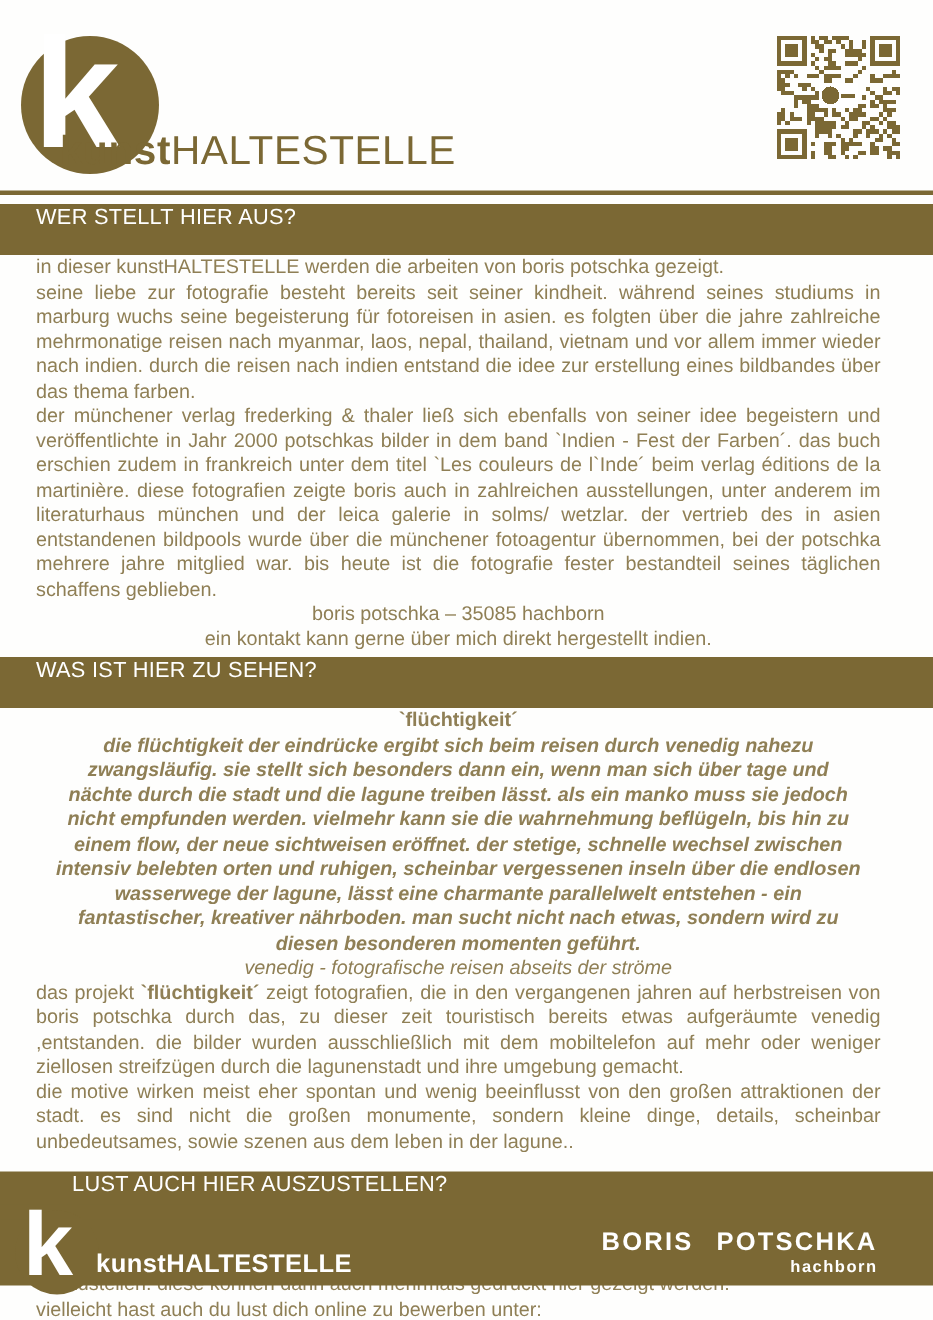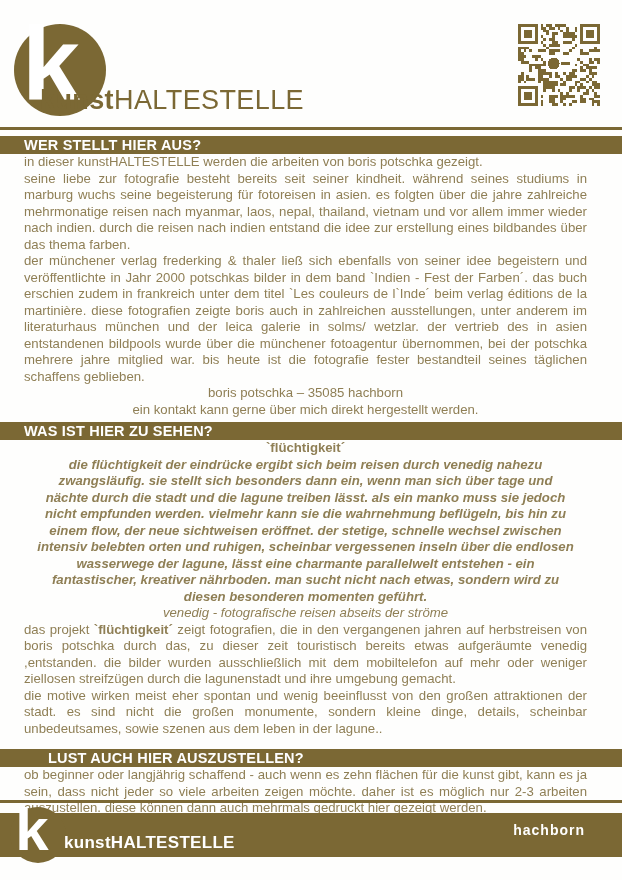--- a/index.html
+++ b/index.html
@@ -15,21 +15,21 @@
   .logo-k{font-size:104px;font-weight:700;color:#fff;line-height:1;transform:translate(-9px,-7px);}
   .logo-wordmark{position:absolute;left:40px;top:87px;z-index:2;color:var(--brown);
                  font-size:27px;letter-spacing:.4px;white-space:nowrap;line-height:1;}
   .logo-wordmark .lower{font-weight:700;}
   .logo-wordmark .upper{font-weight:400;}
   .qr{position:absolute;right:22px;top:24px;width:82px;height:82px;}
   .qr svg{width:100%;height:100%;shape-rendering:crispEdges;}
   .header-rule{position:absolute;left:0;right:0;bottom:6px;height:3px;background:var(--brown);}
 
   
-  .bar{height:18px;background:var(--brown);color:#fff;font-weight:700;font-size:14.5px;
+  .bar{height:34px;background:var(--brown);color:#fff;font-weight:400;font-size:14.5px;
        line-height:18px;padding-left:24px;letter-spacing:.2px;}
 
   
   .content{padding:0 35px 0 24px;color:var(--ink);font-size:13.2px;line-height:16.5px;}
   .content p{margin:0;}
   .just{text-align:justify;}
   .right{text-align:center;}
   .center{text-align:center;}
   .italic{font-style:italic;}
   .mt4{margin-top:4px;} .mt12{margin-top:12px;padding-left:48px;} .mt16{margin-top:4px;} .mt18{margin-top:18px;}
@@ -41,21 +41,21 @@
   
   .bottom-rule{position:absolute;left:0;top:800px;width:622px;height:3px;background:var(--brown);}
   .footer-bar{position:absolute;left:0;top:813px;width:622px;height:44px;background:var(--brown);}
   .footer-circle{position:absolute;left:10px;top:-6px;width:56px;height:56px;border-radius:50%;
                  background:var(--brown);display:flex;align-items:center;justify-content:center;}
   .footer-k{font-size:60px;font-weight:700;color:#fff;line-height:1;transform:translate(-6px,-5px);}
   .footer-brand{position:absolute;left:64px;bottom:6px;color:#fff;font-size:17px;font-weight:700;
                 letter-spacing:.3px;white-space:nowrap;line-height:1;}
   .footer-right{position:absolute;right:37px;top:6px;text-align:right;color:#fff;font-weight:700;line-height:1;}
   .footer-name{font-size:17px;letter-spacing:1.5px;word-spacing:9px;}
-  .footer-city{font-size:14px;letter-spacing:1px;margin-top:4px;}
+  .footer-city{font-size:11px;letter-spacing:1px;margin-top:4px;}
 </style>
 </head>
 <body>
 
 <div class="page">
 
   <div class="header">
     <div class="logo">
       <div class="logo-circle">
         <span class="logo-k">k</span>
@@ -343,21 +343,21 @@
 
     <div class="header-rule"></div>
   </div>
 
   <div class="bar">WER STELLT HIER AUS?</div>
   <div class="content">
     <p class="mt4 just">in dieser kunstHALTESTELLE werden die arbeiten von boris potschka gezeigt.</p>
     <p class="just">seine liebe zur fotografie besteht bereits seit seiner kindheit. während seines studiums in marburg wuchs seine begeisterung für fotoreisen in asien. es folgten über die jahre zahlreiche mehrmonatige reisen nach myanmar, laos, nepal, thailand, vietnam und vor allem immer wieder nach indien. durch die reisen nach indien entstand die idee zur erstellung eines bildbandes über das thema farben.</p>
     <p class="just">der münchener verlag frederking &amp; thaler ließ sich ebenfalls von seiner idee begeistern und veröffentlichte in Jahr 2000 potschkas bilder in dem band `Indien - Fest der Farben´. das buch erschien zudem in frankreich unter dem titel `Les couleurs de l`Inde´ beim verlag éditions de la martinière. diese fotografien zeigte boris auch in zahlreichen ausstellungen, unter anderem im literaturhaus münchen und der leica galerie in solms/ wetzlar. der vertrieb des in asien entstandenen bildpools wurde über die münchener fotoagentur übernommen, bei der potschka mehrere jahre mitglied war. bis heute ist die fotografie fester bestandteil seines täglichen schaffens geblieben.</p>
     <p class="right mt16">boris potschka – 35085 hachborn</p>
-    <p class="right">ein kontakt kann gerne über mich direkt hergestellt werden.</p>
+    <p class="right">ein kontakt kann gerne über mich direkt hergestellt indien.</p>
   </div>
 
   <div class="bar mt16">WAS IST HIER ZU SEHEN?</div>
   <div class="content">
     <p class="proj-title">`flüchtigkeit´</p>
     <p class="center italic intro">die flüchtigkeit der eindrücke ergibt sich beim reisen durch venedig nahezu zwangsläufig. sie stellt sich besonders dann ein, wenn man sich über tage und nächte durch die stadt und die lagune treiben lässt. als ein manko muss sie jedoch nicht empfunden werden. vielmehr kann sie die wahrnehmung beflügeln, bis hin zu einem flow, der neue sichtweisen eröffnet. der stetige, schnelle wechsel zwischen intensiv belebten orten und ruhigen, scheinbar vergessenen inseln über die endlosen wasserwege der lagune, lässt eine charmante parallelwelt entstehen - ein fantastischer, kreativer nährboden. man sucht nicht nach etwas, sondern wird zu diesen besonderen momenten geführt.</p>
     <p class="center italic">venedig - fotografische reisen abseits der ströme</p>
     <p class="just mt18"><span>das projekt </span><span class="bold">`flüchtigkeit´</span><span> zeigt fotografien, die in den vergangenen jahren auf herbstreisen von boris potschka durch das, zu dieser zeit touristisch bereits etwas aufgeräumte venedig ,entstanden. die bilder wurden ausschließlich mit dem mobiltelefon auf mehr oder weniger ziellosen streifzügen durch die lagunenstadt und ihre umgebung gemacht.</span></p>
     <p class="just">die motive wirken meist eher spontan und wenig beeinflusst von den großen attraktionen der stadt. es sind nicht die großen monumente, sondern kleine dinge, details, scheinbar unbedeutsames, sowie szenen aus dem leben in der lagune..</p>
   </div>
@@ -369,17 +369,18 @@
     <p class="url">www.dieweltimblick.de/kunsthaltestellen</p>
   </div>
 
   <div class="bottom-rule"></div>
   <div class="footer-bar">
     <div class="footer-circle">
       <span class="footer-k">k</span>
     </div>
     <div class="footer-brand"><span>kunst</span><span>HALTESTELLE</span></div>
     <div class="footer-right">
+      <div class="footer-name">BORIS POTSCHKA</div>
       <div class="footer-city">hachborn</div>
     </div>
   </div>
 
 </div>
 
 </body></html>

